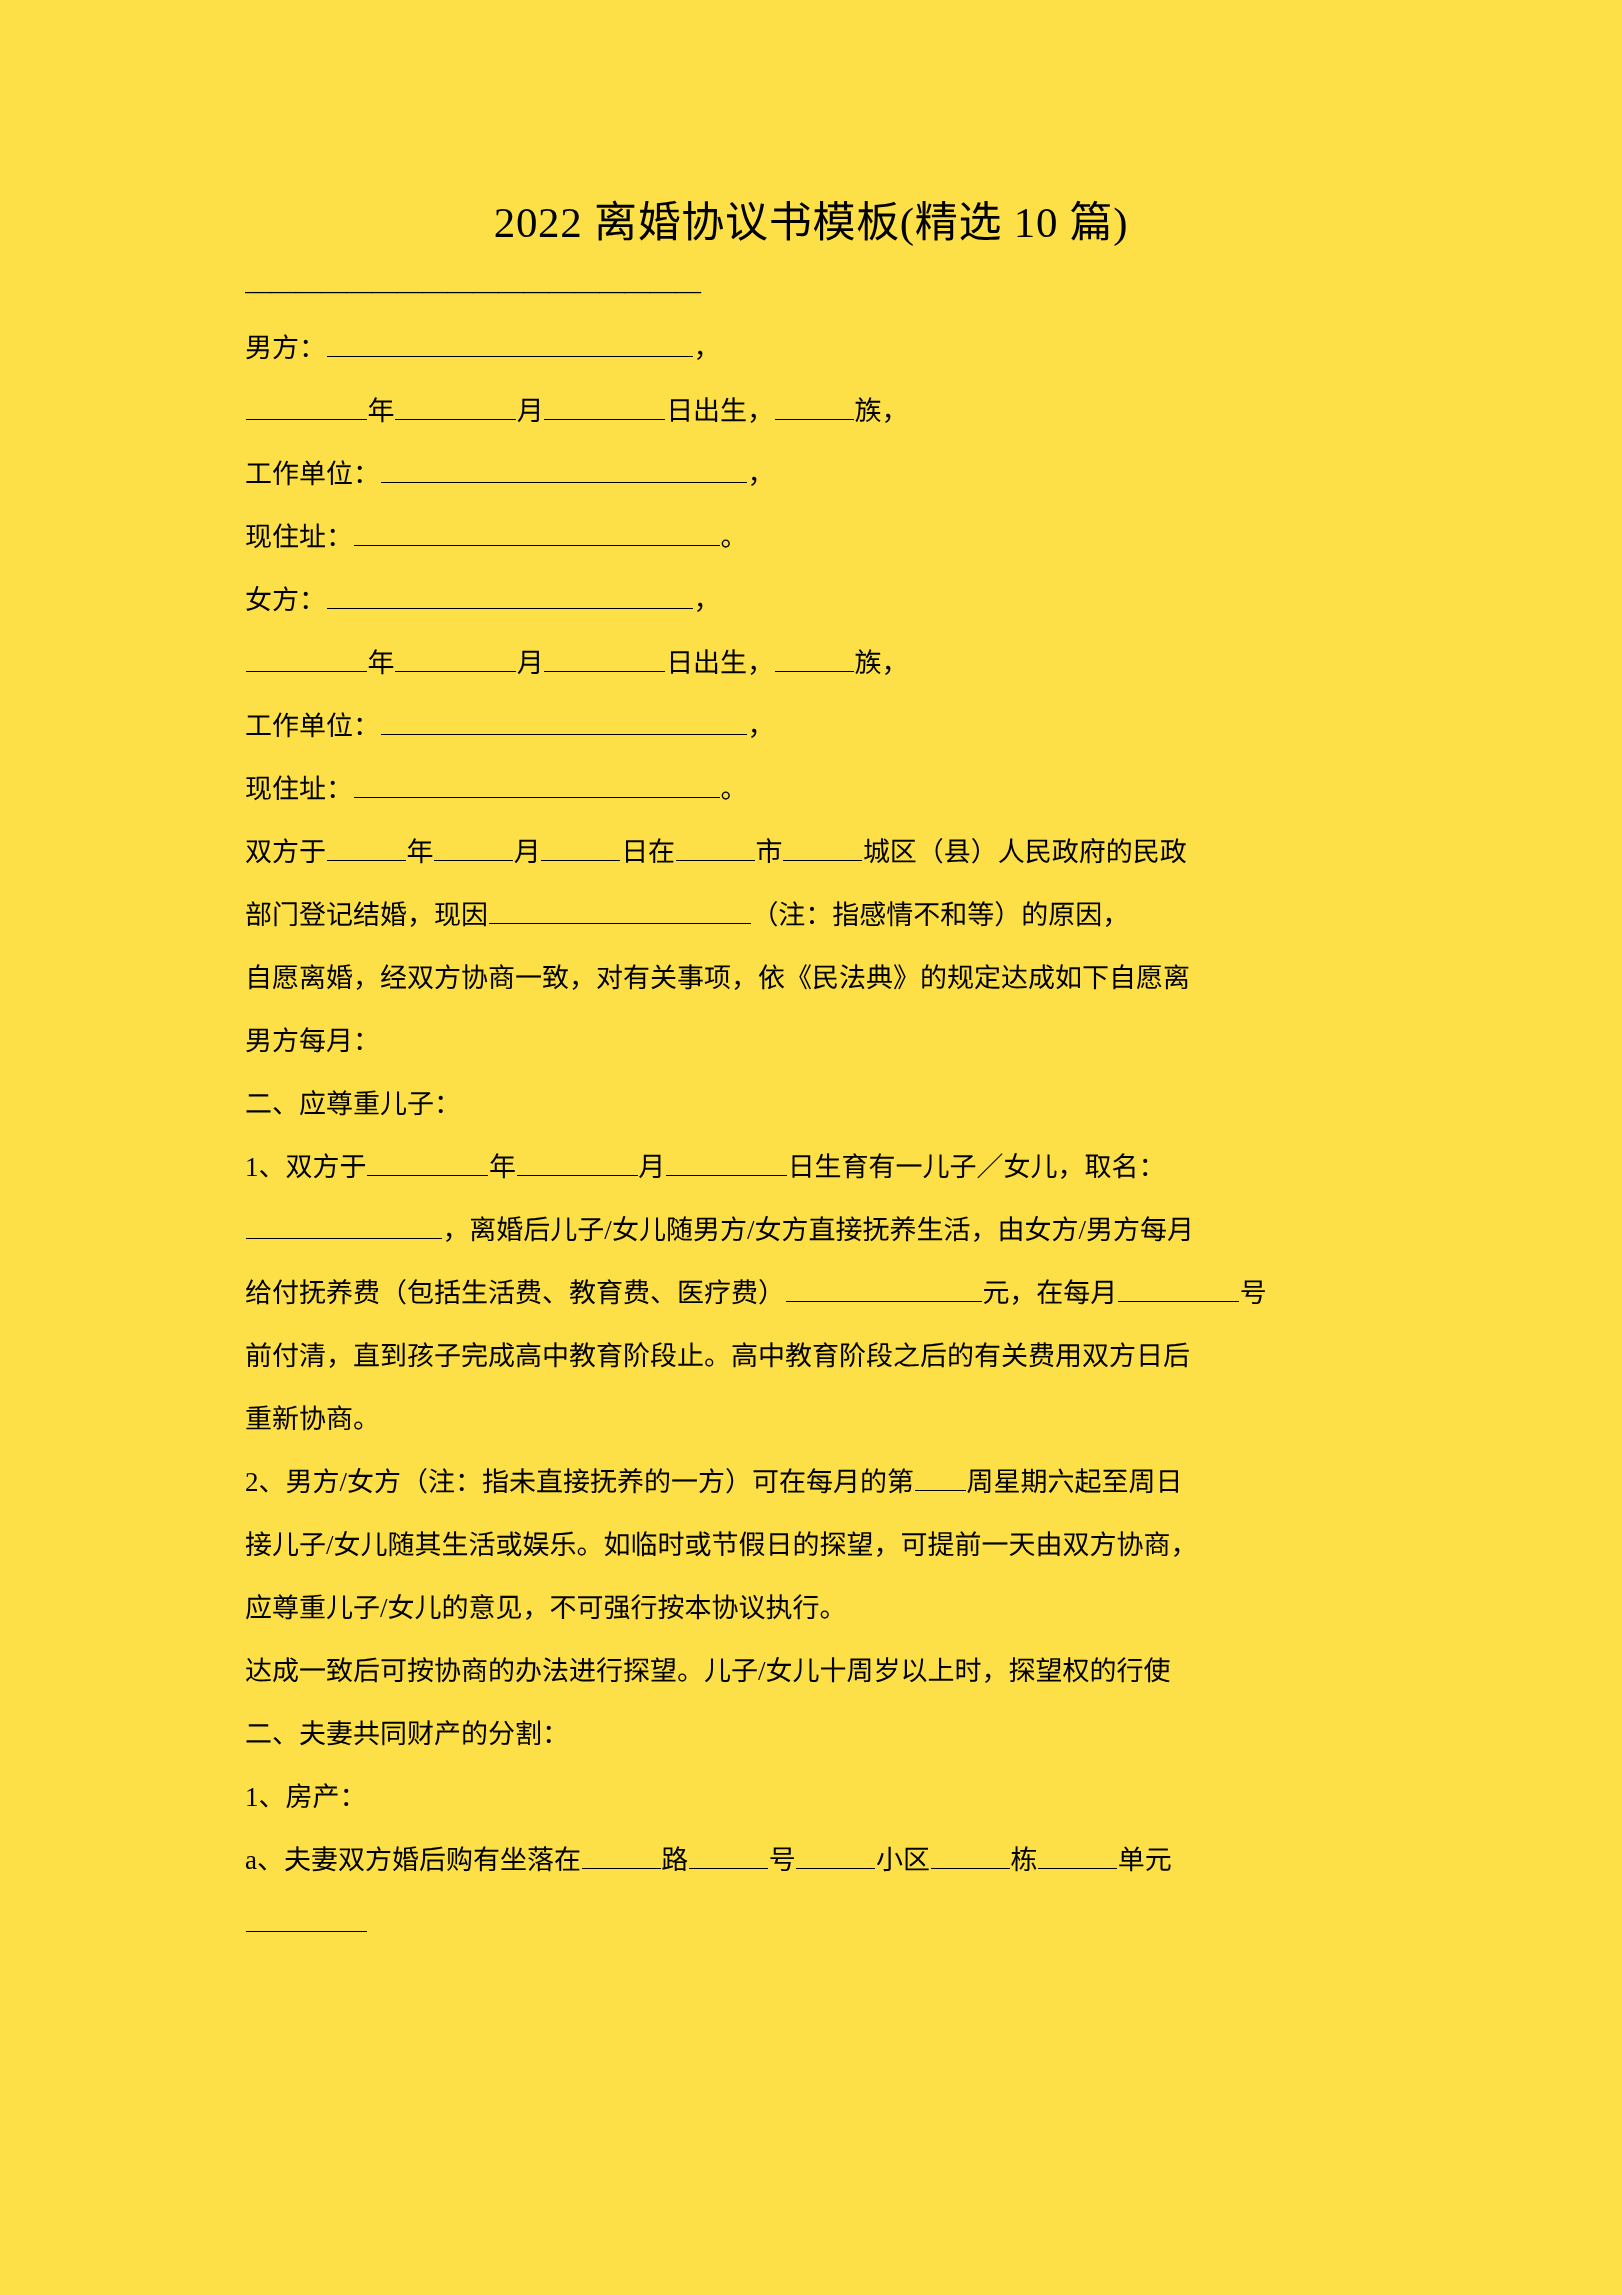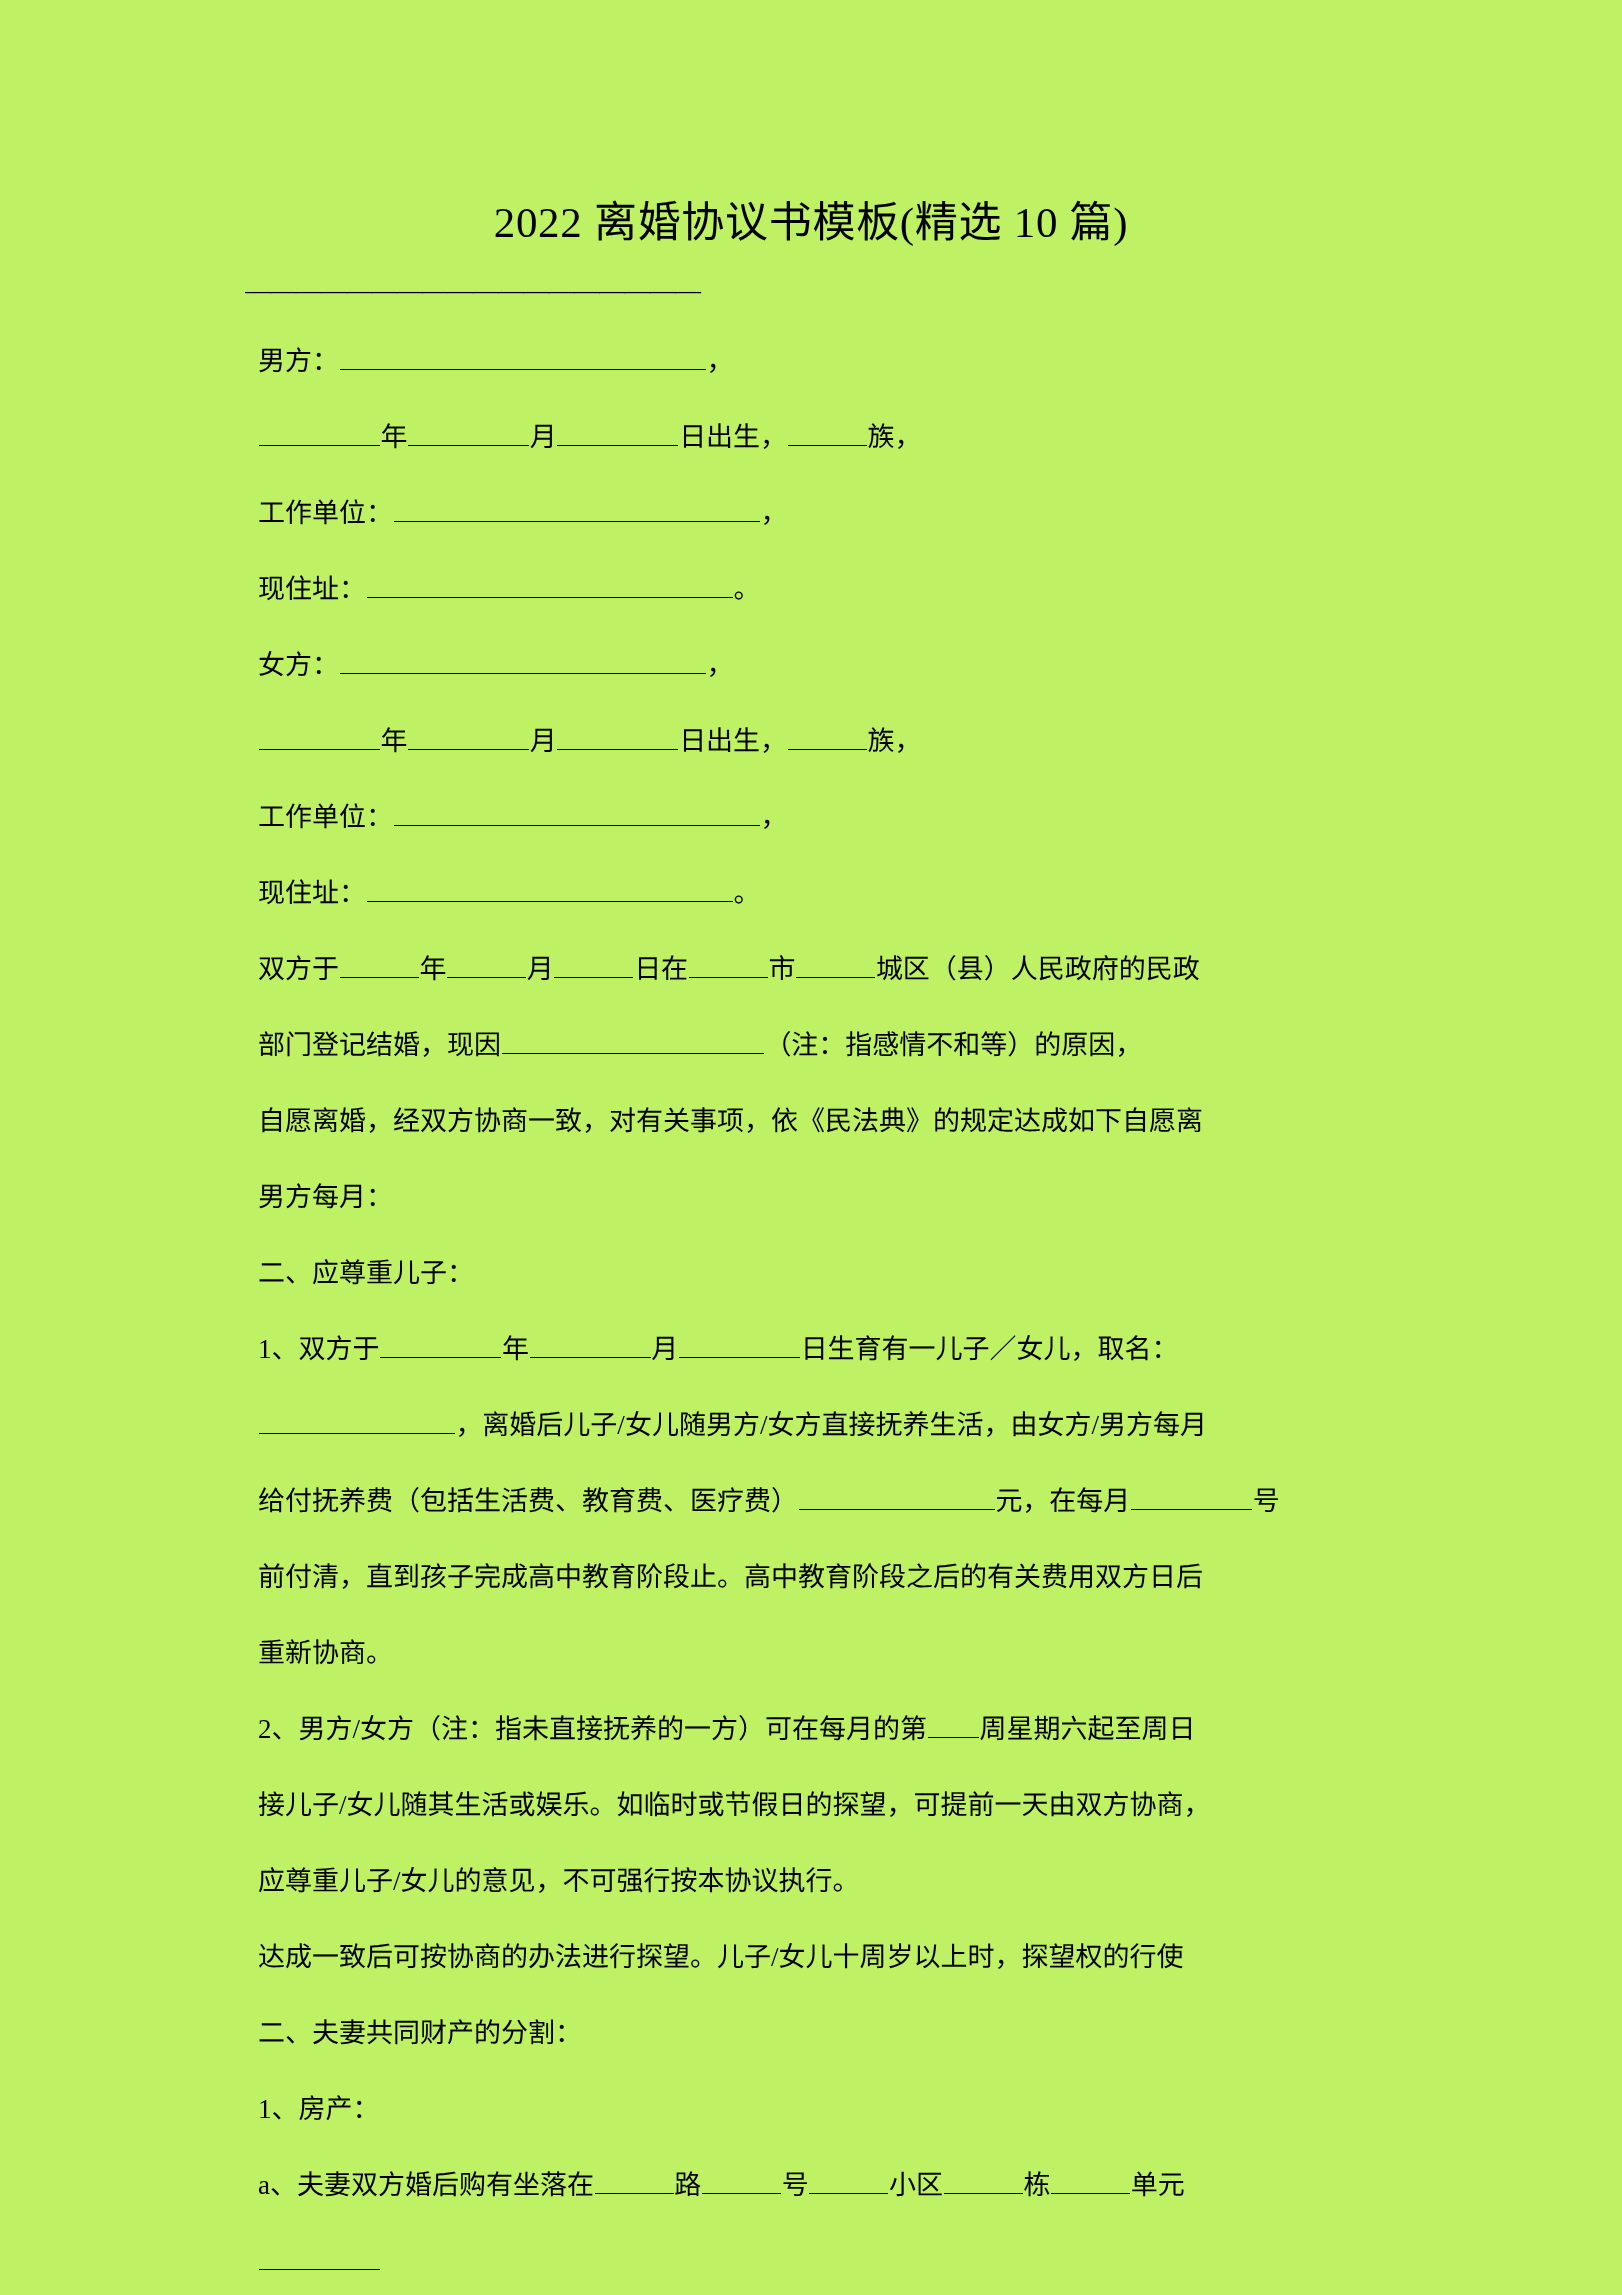--- a/index.html
+++ b/index.html
@@ -5,21 +5,21 @@
 <style>
   html, body {
     margin: 0;
     padding: 0;
     background: #ffffff;
   }
   .page {
     position: relative;
     width: 1623px;
     height: 2295px;
-    background: #bef264;
+    background: #fde047;
     box-sizing: border-box;
     font-family: "Liberation Serif", "DejaVu Serif", serif;
     color: #000000;
     overflow: hidden;
   }
   .content {
     position: absolute;
     left: 245px;
     top: 0;
     width: 1132px;
@@ -47,21 +47,21 @@
     height: 30px;
     overflow: hidden;
     white-space: nowrap;
     font-family: "Liberation Serif", "DejaVu Serif", serif;
   }
 
   
   .para {
     font-size: 27px;
     line-height: 63px;
-    margin: 13px;
+    margin: 0;
     text-align: justify;
     text-justify: inter-ideograph;
     font-family: "Liberation Serif", "DejaVu Serif", serif;
   }
   .para.form-line {
     text-align: left;
     white-space: nowrap;
   }
   
   .para.tracked {

